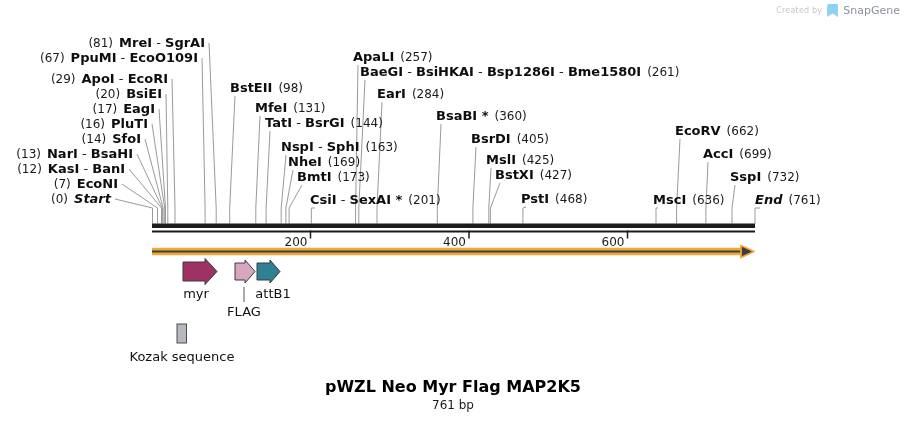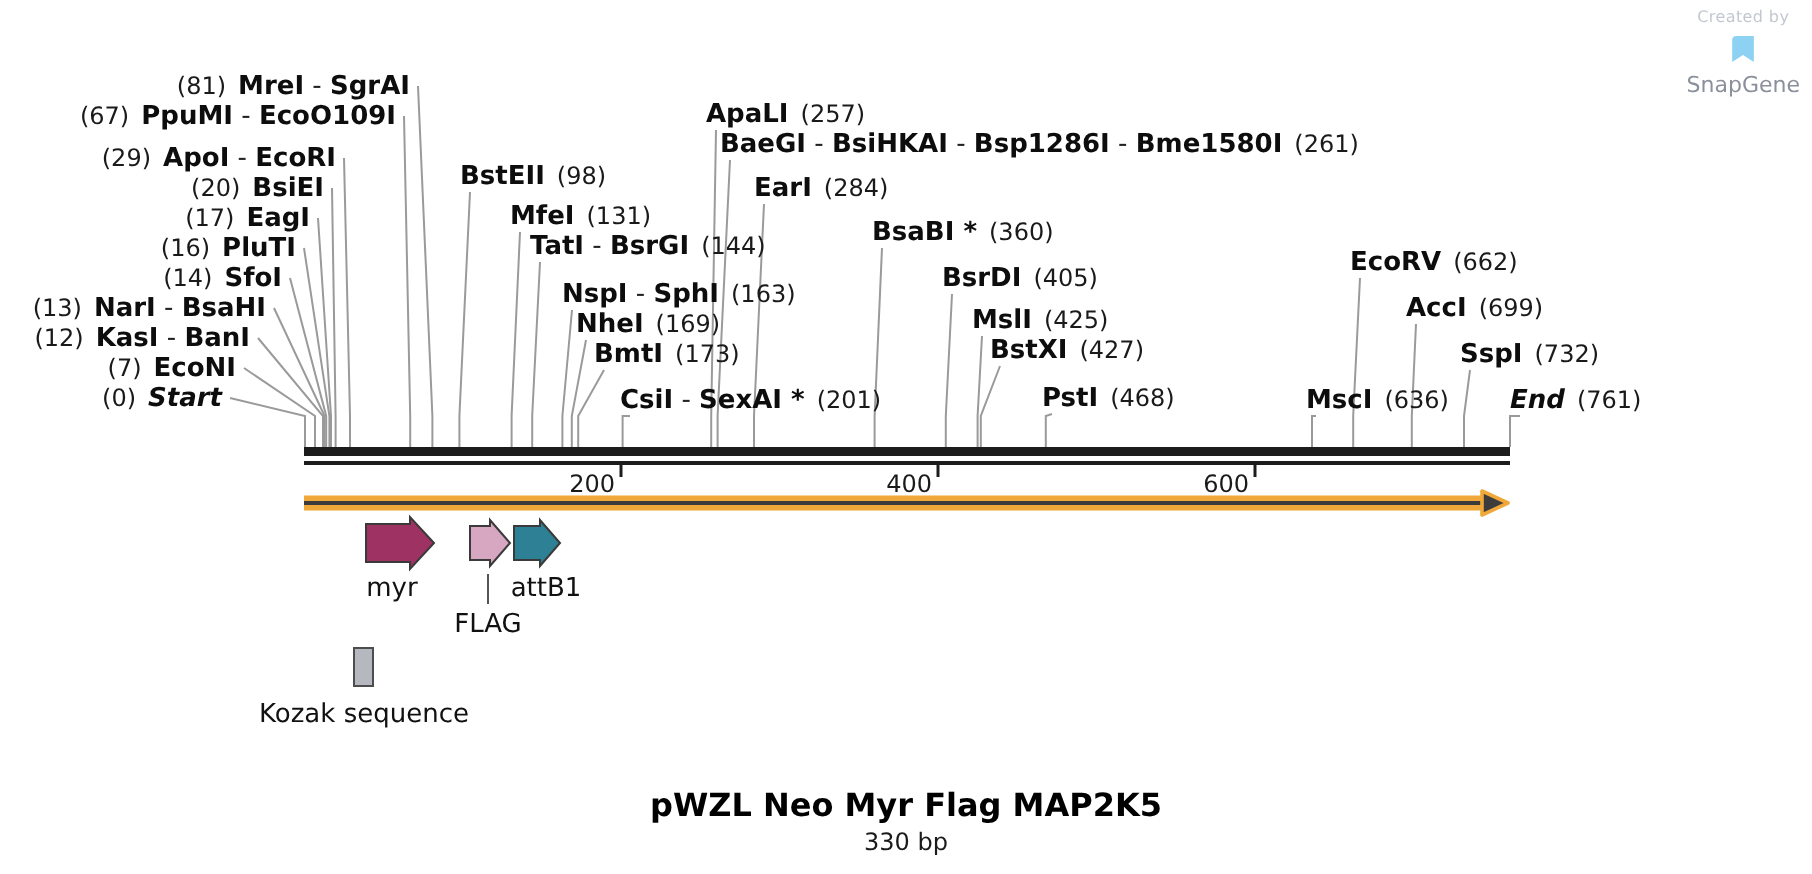--- a/index.html
+++ b/index.html
@@ -1,27 +1,27 @@
 <!DOCTYPE html>
 <html><head>
 <meta charset="utf-8">
 <style>
   html,body{margin:0;padding:0;background:#ffffff;}
   .canvas{
     position:relative;width:906px;height:437px;background:#ffffff;
     font-family:"DejaVu Sans",sans-serif;overflow:hidden;
   }
   .watermark{
-    position:absolute;top:4px;right:6px;display:flex;align-items:center;gap:5px;flex-direction:column;
+    position:absolute;top:4px;right:6px;display:flex;align-items:center;gap:5px;
   }
   .watermark .created-by{font-size:8px;color:#c3c8d0;letter-spacing:.2px;}
   .watermark .brand{font-size:11px;color:#8b919c;font-weight:400;}
   .map-svg{position:absolute;left:0;top:0;font-family:"DejaVu Sans",sans-serif;}
   .footer{
-    position:absolute;left:0;top:394px;width:906px;text-align:center;
+    position:absolute;left:0;top:378px;width:906px;text-align:center;
   }
   .footer .title{font-size:16px;font-weight:bold;color:#000;line-height:1.1;}
   .footer .subtitle{font-size:12px;color:#1a1a1a;margin-top:2px;}
 </style>
 </head>
 <body>
 
 <div class="canvas">
 
   <div class="watermark">
@@ -114,16 +114,16 @@
       <text x="521" y="203" text-anchor="start" font-size="13" font-weight="bold" fill="#0d0d0d"><tspan>PstI</tspan><tspan font-weight="normal" font-size="12" fill="#1a1a1a"> (468)</tspan></text>
       <text x="653" y="204" text-anchor="start" font-size="13" font-weight="bold" fill="#0d0d0d"><tspan>MscI</tspan><tspan font-weight="normal" font-size="12" fill="#1a1a1a"> (636)</tspan></text>
       <text x="675" y="135" text-anchor="start" font-size="13" font-weight="bold" fill="#0d0d0d"><tspan>EcoRV</tspan><tspan font-weight="normal" font-size="12" fill="#1a1a1a"> (662)</tspan></text>
       <text x="703" y="158" text-anchor="start" font-size="13" font-weight="bold" fill="#0d0d0d"><tspan>AccI</tspan><tspan font-weight="normal" font-size="12" fill="#1a1a1a"> (699)</tspan></text>
       <text x="730" y="181" text-anchor="start" font-size="13" font-weight="bold" fill="#0d0d0d"><tspan>SspI</tspan><tspan font-weight="normal" font-size="12" fill="#1a1a1a"> (732)</tspan></text>
       <text x="755" y="204" text-anchor="start" font-size="13" font-weight="bold" fill="#0d0d0d"><tspan font-style="italic">End</tspan><tspan font-weight="normal" font-size="12" fill="#1a1a1a"> (761)</tspan></text>
     </svg>
 
   <div class="footer">
     <div class="title">pWZL Neo Myr Flag MAP2K5</div>
-    <div class="subtitle">330 bp</div>
+    <div class="subtitle">761 bp</div>
   </div>
 
 </div>
 
 </body></html>

